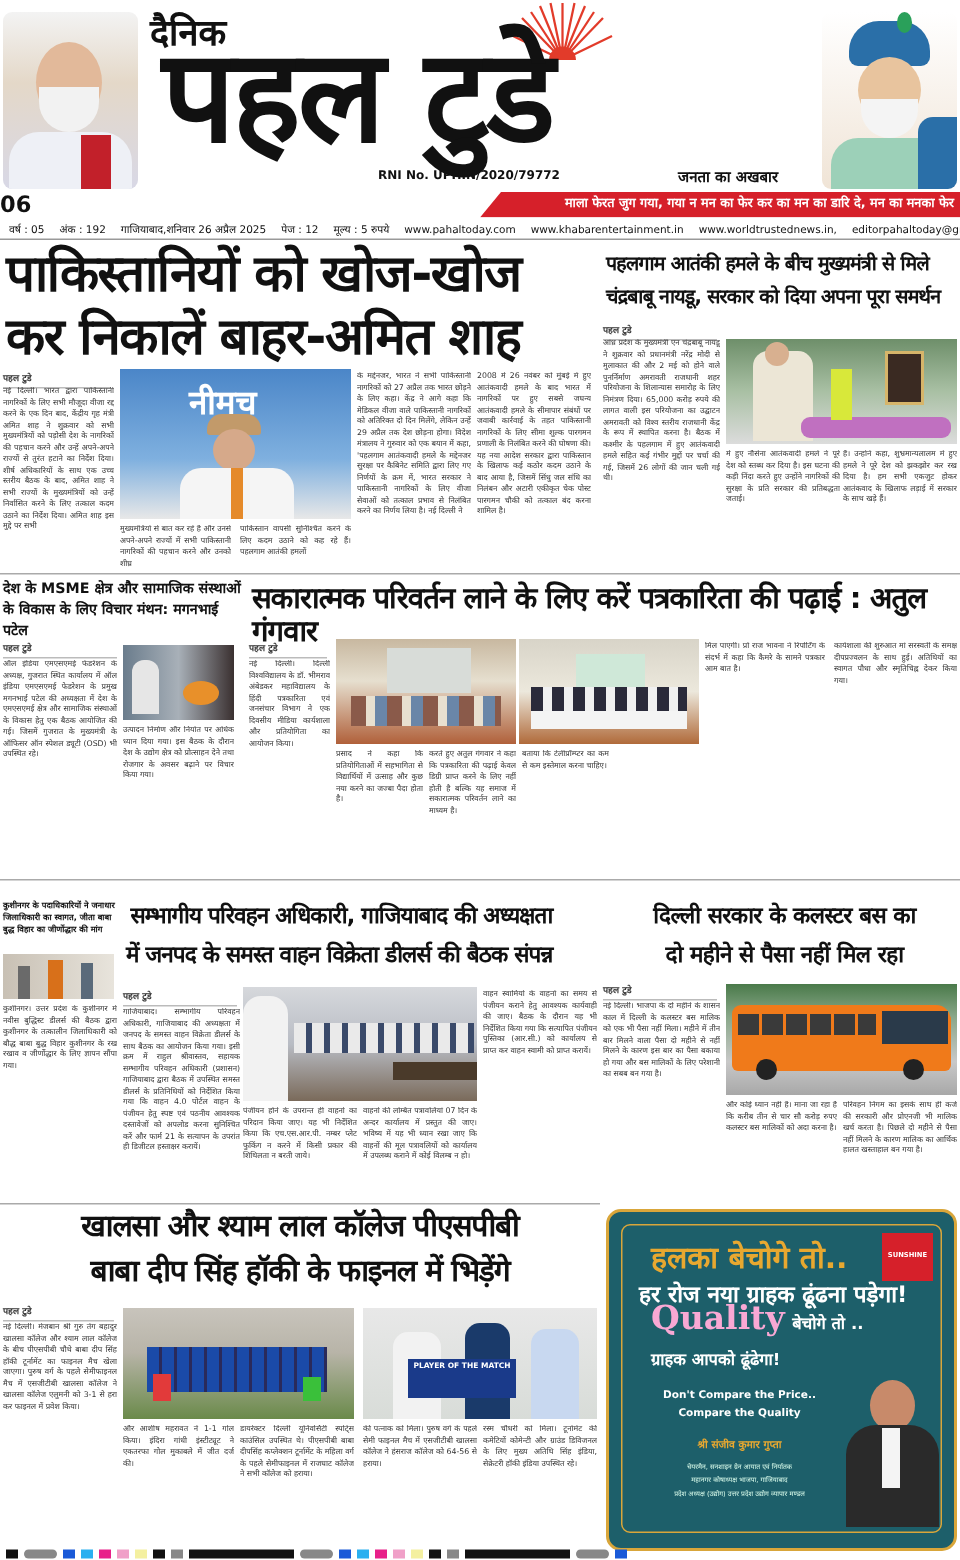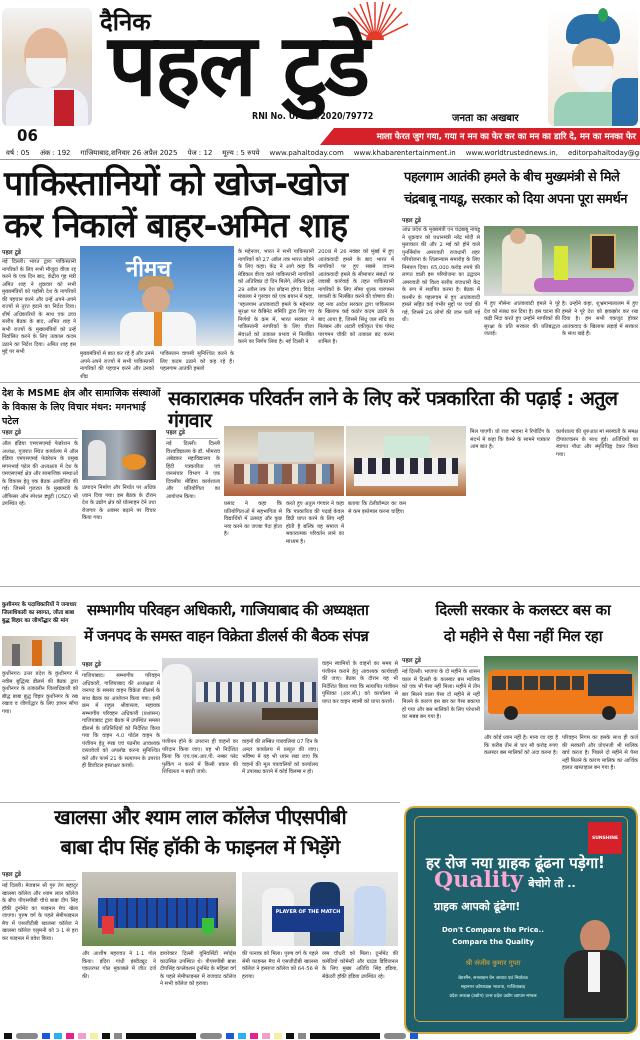--- a/index.html
+++ b/index.html
@@ -9,21 +9,21 @@
 .portrait{position:absolute;top:8px;width:90px;height:118px;border-radius:6px;overflow:hidden}
 .p-left{left:2px;background:linear-gradient(180deg,#f3f3f3 0%,#e4d8c8 40%,#d8d8e6 100%)}
 .p-right{right:2px;background:linear-gradient(180deg,#fff 0%,#f0e4d6 100%)}
 .face{position:absolute;border-radius:50%}
 .title-small{position:absolute;left:100px;top:4px;font-family:"DejaVu Serif",serif;font-size:24px;font-weight:bold}
 .title-big{position:absolute;left:108px;top:22px;font-family:"DejaVu Sans",sans-serif;font-size:86px;font-weight:900;letter-spacing:-2px;line-height:1}
 .sun{position:absolute;left:340px;top:0;width:70px;height:40px}
 .rni{position:absolute;left:252px;top:112px;font-size:8px;font-weight:bold}
 .tagline{position:absolute;left:452px;top:110px;font-size:10px;font-weight:bold}
 .band{left:0;top:128px;width:640px;height:17px;background:#fff}
-.pgno{position:absolute;left:0;top:0;width:32px;height:17px;background:#fff;font-weight:900;font-size:15px;line-height:17px;padding-left:17px}
+.pgno{position:absolute;left:0;top:0;width:32px;height:17px;background:#fff;font-weight:900;font-size:15px;line-height:17px;padding-left:0}
 .band-left{position:absolute;left:34px;top:0;width:300px;height:17px;background:#f7f2ea;font-size:8.5px;line-height:17px;padding-left:4px;font-weight:bold}
 .band-right{position:absolute;left:320px;top:0;width:320px;height:17px;background:#d6202a;clip-path:polygon(14px 0,100% 0,100% 100%,0 100%);color:#fff;font-size:8.5px;line-height:17px;text-align:right;padding-right:4px;font-weight:bold}
 .meta{left:0;top:146px;width:640px;height:14px;font-size:7px;line-height:14px;border-bottom:1px solid #999;display:flex;gap:10px;padding-left:6px}
 .meta span{white-space:nowrap}
 .hl{font-weight:900;line-height:1.15;color:#111}
 .txt{font-size:5.2px;line-height:7.5px;color:#333;text-align:justify;overflow:hidden}
 .byline{font-size:6px;font-weight:bold;color:#333;border-bottom:1px solid #bbb;padding-bottom:2px}
 .photo{position:absolute;overflow:hidden}
 .rule{position:absolute;background:#aaa}
 .ad{left:404px;top:806px;width:234px;height:228px;background:#1d5f6a;border-radius:10px;border:2px solid #d9a63a}
@@ -201,29 +201,30 @@
   <div style="position:absolute;left:68px;top:10px;width:30px;height:64px;background:#1a3a6a;border-radius:10px 10px 0 0"></div>
   <div style="position:absolute;left:112px;top:14px;width:32px;height:60px;background:#c8d8f0;border-radius:10px 10px 0 0"></div>
   <div style="position:absolute;left:30px;top:34px;width:72px;height:26px;background:#1a3a8a;color:#fff;font-size:5px;font-weight:bold;text-align:center;line-height:8px;padding-top:1px">PLAYER OF THE MATCH</div>
 </div>
 <div class="abs txt" style="left:242px;top:950px;width:76px;height:78px">की पत्नाक को मिला। पुरुष वर्ग के पहले सेमी फाइनल मैच में एसजीटीबी खालसा कॉलेज ने हंसराज कॉलेज को 64-56 से हराया।</div>
 <div class="abs txt" style="left:322px;top:950px;width:76px;height:78px">रस्म चौधरी को मिला। टूर्नामेंट की कमेटियों कोमेन्टी और ग्राउंड डिविजनल के लिए मुख्य अतिथि सिंह इंडिया, सेक्रेटरी हॉकी इंडिया उपस्थित रहे।</div>
 
 <div class="abs ad">
   <div style="position:absolute;left:8px;top:8px;right:8px;bottom:10px;border:1px solid #d9a63a;border-radius:6px"></div>
   <div style="position:absolute;right:14px;top:14px;width:34px;height:32px;background:#d6202a;color:#fff;font-size:4.5px;font-weight:bold;text-align:center;line-height:32px">SUNSHINE</div>
+  <div style="position:absolute;left:28px;top:16px;color:#e8a830;font-size:20px;font-weight:bold">हलका बेचोगे तो..</div>
   <div style="position:absolute;left:20px;top:44px;color:#fff;font-size:15px;font-weight:bold">हर रोज नया ग्राहक ढूंढना पड़ेगा!</div>
   <div style="position:absolute;left:28px;top:58px;white-space:nowrap">
     <span style="color:#f9a8d4;font-family:'DejaVu Serif',serif;font-size:22px;font-weight:bold">Quality</span>
     <span style="color:#fff;font-size:11px;font-weight:bold">बेचोगे तो ..</span>
   </div>
   <div style="position:absolute;left:28px;top:90px;color:#fff;font-size:11px;font-weight:bold">ग्राहक आपको ढूंढेगा!</div>
   <div style="position:absolute;left:22px;top:118px;width:130px;text-align:center;color:#fff;font-size:7px;font-weight:bold">Don't Compare the Price..</div>
   <div style="position:absolute;left:22px;top:130px;width:130px;text-align:center;color:#fff;font-size:7px;font-weight:bold">Compare the Quality</div>
-  <div style="position:absolute;left:22px;top:150px;width:130px;text-align:center;color:#e8a830;font-size:7px;font-weight:normal">श्री संजीव कुमार गुप्ता</div>
+  <div style="position:absolute;left:22px;top:150px;width:130px;text-align:center;color:#e8a830;font-size:7px;font-weight:bold">श्री संजीव कुमार गुप्ता</div>
   <div style="position:absolute;left:22px;top:166px;width:130px;text-align:center;color:#dfe;font-size:4.5px">चेयरमैन, सनशाइन ग्रेन आयात एवं निर्यातक</div>
   <div style="position:absolute;left:22px;top:175px;width:130px;text-align:center;color:#dfe;font-size:4.5px">महानगर कोषाध्यक्ष भाजपा, गाजियाबाद</div>
   <div style="position:absolute;left:22px;top:184px;width:130px;text-align:center;color:#dfe;font-size:4.5px">प्रदेश अध्यक्ष (उद्योग) उत्तर प्रदेश उद्योग व्यापार मण्डल</div>
   <div style="position:absolute;left:154px;top:112px;width:70px;height:98px">
     <div style="position:absolute;left:20px;top:0;width:30px;height:34px;background:#c88a6a;border-radius:50%"></div>
     <div style="position:absolute;left:4px;top:30px;width:62px;height:68px;background:#2a2a2a;border-radius:20px 20px 0 0"></div>
     <div style="position:absolute;left:28px;top:32px;width:12px;height:40px;background:#f4f4f4"></div>
   </div>
 </div>
 

